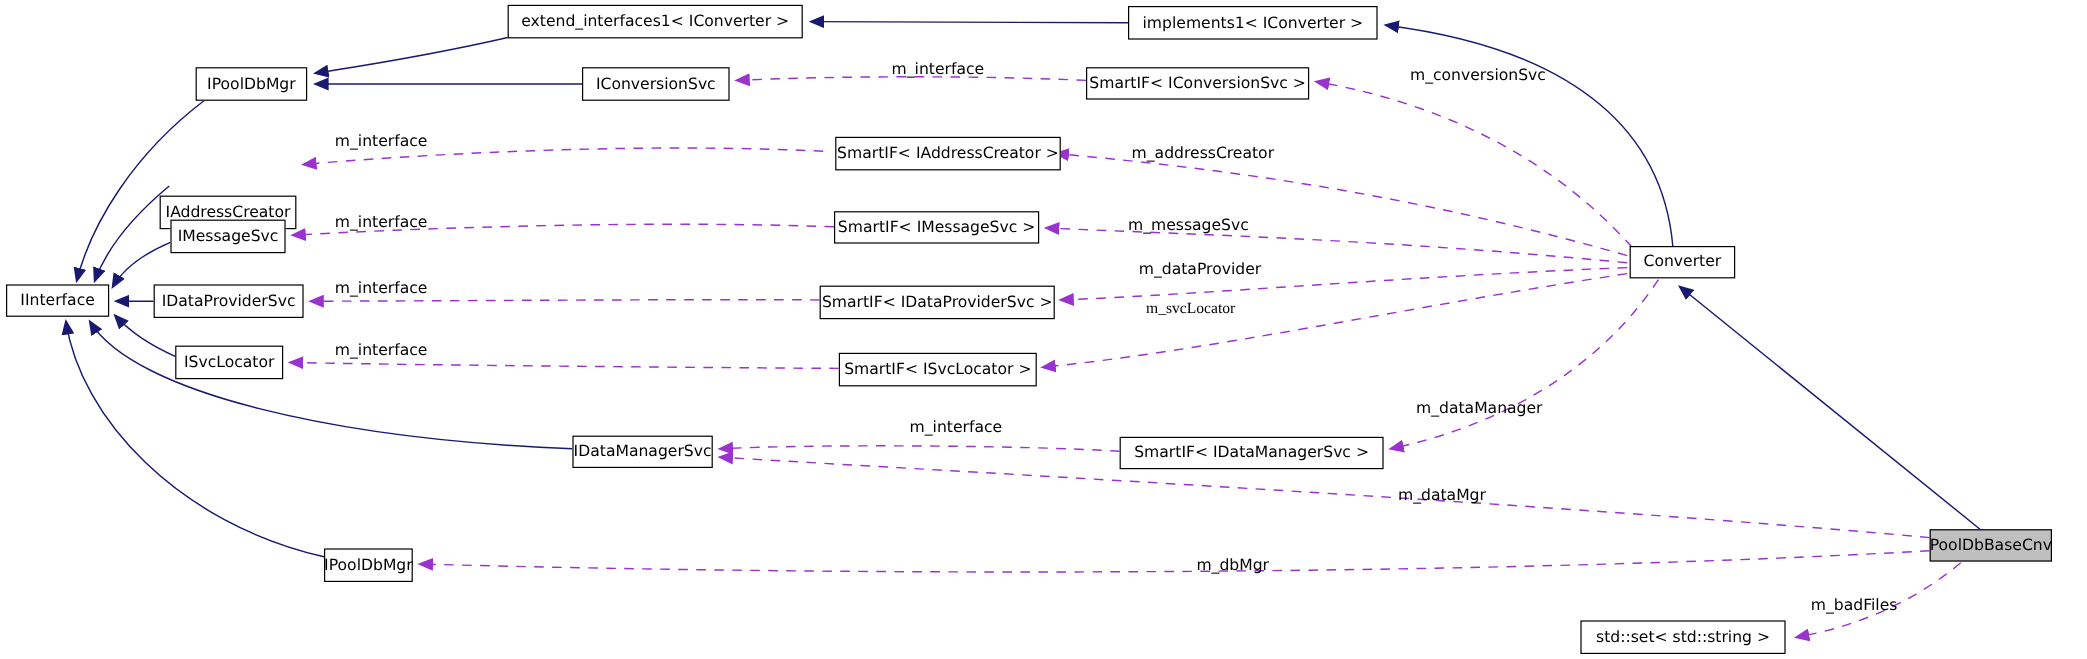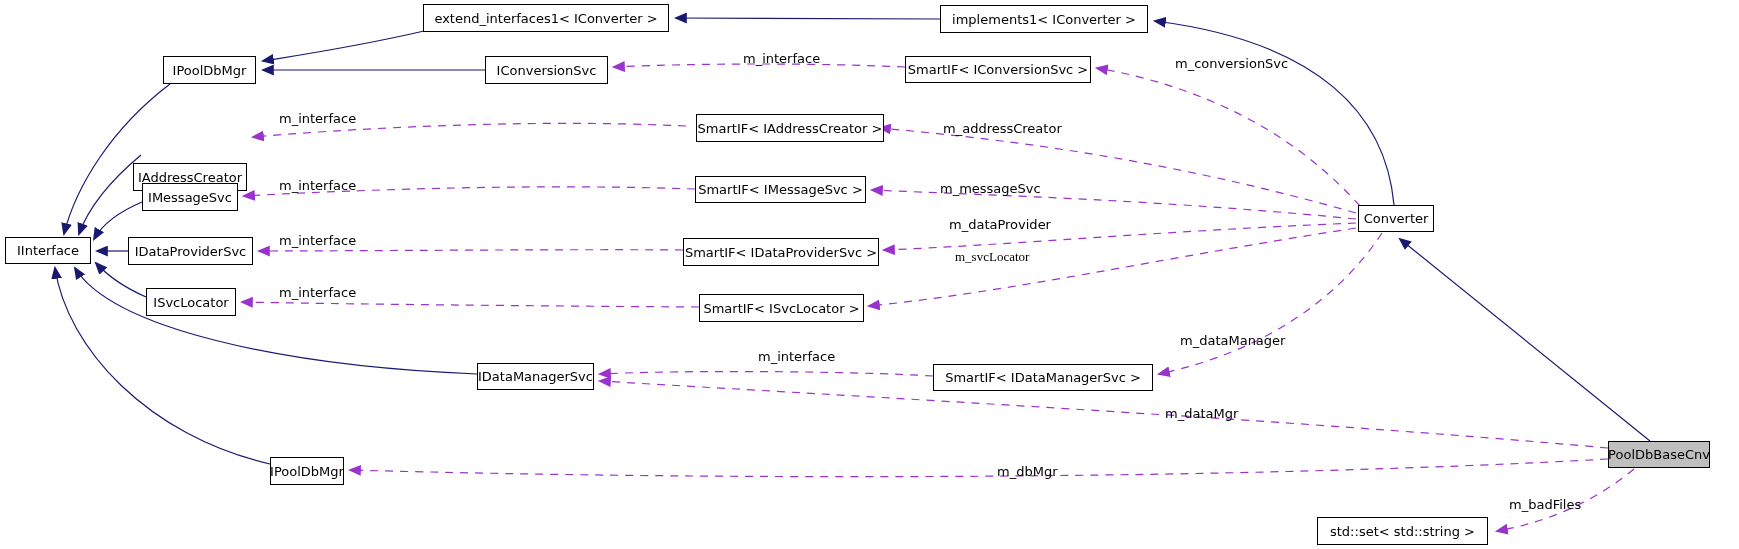--- a/index.html
+++ b/index.html
@@ -100,18 +100,18 @@
       <div class="node" style="left: 142px; top: 183px; width: 96px; height: 28px;">IMessageSvc</div>
       <div class="node" style="left: 695px; top: 176px; width: 171px; height: 27px;">SmartIF&lt; IMessageSvc &gt;</div>
       <div class="node" style="left: 5px; top: 237px; width: 86px; height: 27px;">IInterface</div>
       <div class="node" style="left: 128px; top: 237px; width: 125px; height: 28px;">IDataProviderSvc</div>
       <div class="node" style="left: 683px; top: 238px; width: 196px; height: 28px;">SmartIF&lt; IDataProviderSvc &gt;</div>
       <div class="node" style="left: 146px; top: 288px; width: 90px; height: 28px;">ISvcLocator</div>
       <div class="node" style="left: 699px; top: 294px; width: 165px; height: 28px;">SmartIF&lt; ISvcLocator &gt;</div>
       <div class="node" style="left: 477px; top: 363px; width: 117px; height: 27px;">IDataManagerSvc</div>
       <div class="node" style="left: 933px; top: 364px; width: 220px; height: 27px;">SmartIF&lt; IDataManagerSvc &gt;</div>
       <div class="node" style="left: 270px; top: 457px; width: 74px; height: 28px;">IPoolDbMgr</div>
-      <div class="node" style="left: 1358px; top: 205px; width: 76px; height: 27px;">Converter</div>
+      <div class="node" style="left: 1358px; top: 205px; width: 88px; height: 27px;">Converter</div>
       <div class="node focus" style="left: 1608px; top: 441px; width: 102px; height: 27px;">PoolDbBaseCnv</div>
       <div class="node" style="left: 1317px; top: 517px; width: 171px; height: 28px;">std::set&lt; std::string &gt;</div>
     </div>
 
 </div>
 
 </body></html>

